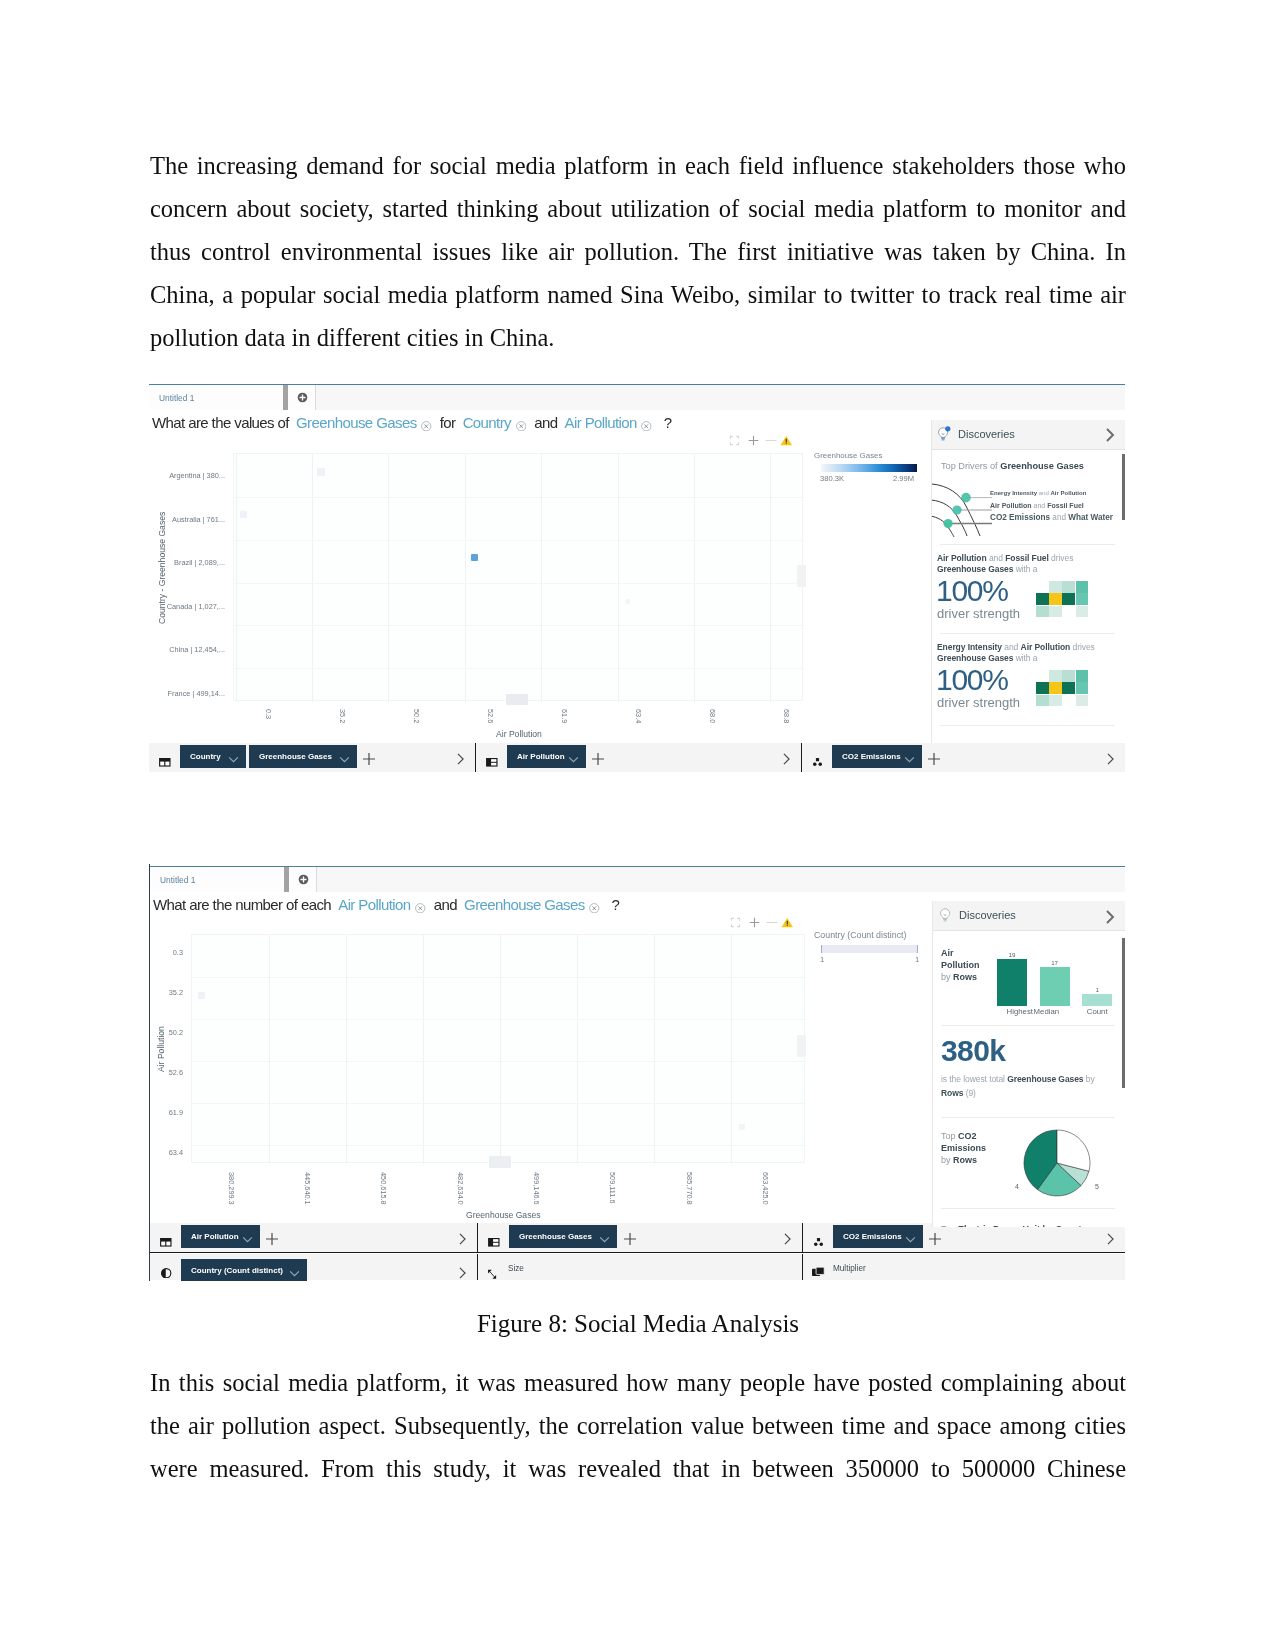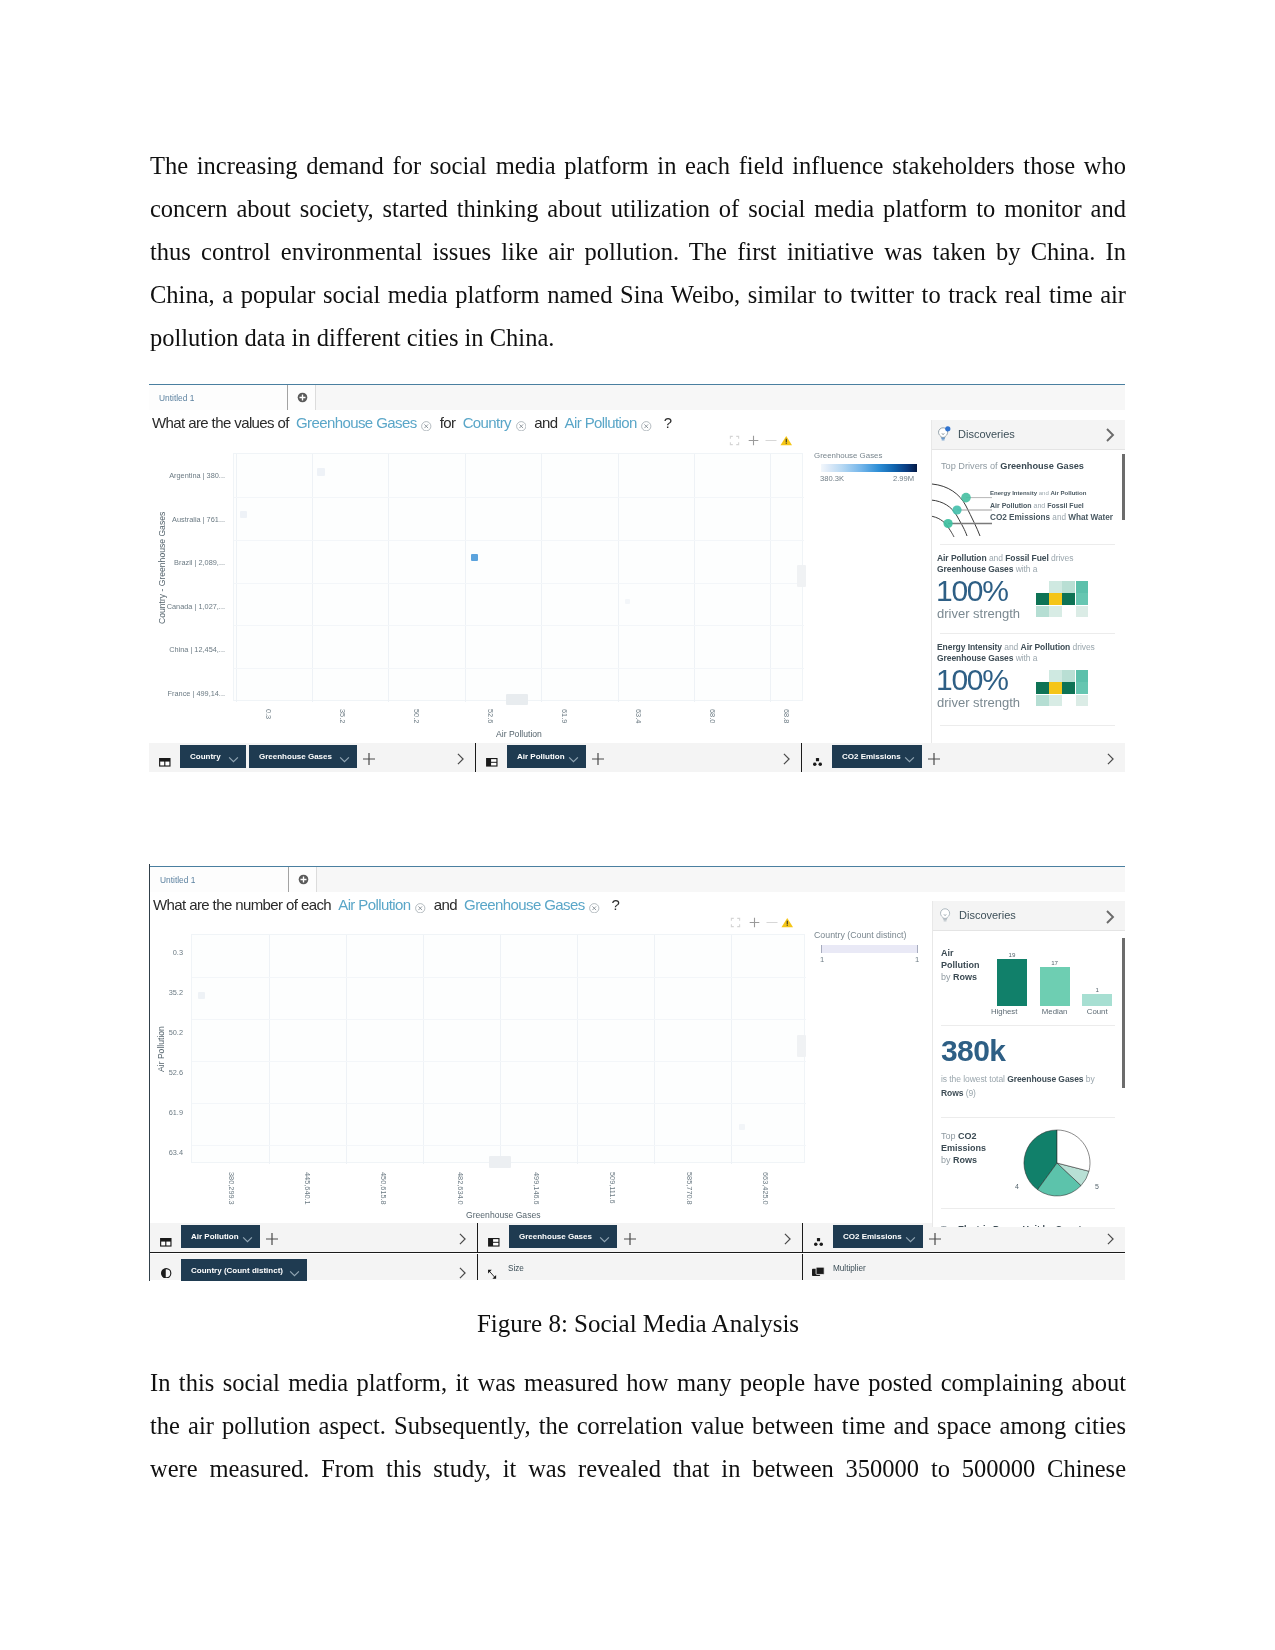--- a/index.html
+++ b/index.html
@@ -15,21 +15,21 @@
   .caption{position:absolute;left:150px;width:976px;text-align:center;
            font-size:25px;line-height:30px;color:#101010;}
 
   
   .shot{position:absolute;background:#ffffff;overflow:hidden;
         font-family:"Liberation Sans",sans-serif;color:#3d4f58;}
   .shot .topline{position:absolute;left:0;right:0;top:2px;height:1.2px;background:#4a7fa0;}
   .tabbar{position:absolute;left:0;right:0;top:3px;height:25px;background:#f7f7f7;
           border-bottom:1px solid #e2e2e2;}
   .tab{position:absolute;left:0;top:0;width:139px;height:25px;background:#fdfdfd;
-       border-right:1px solid #a3a3a3;}
+       border-right:5px solid #a3a3a3;}
   .tab .lbl{position:absolute;left:10px;top:8px;font-size:8.4px;color:#5d82a0;
             letter-spacing:0;}
   .addtab{position:absolute;left:139px;top:0;width:28px;height:25px;background:#fdfdfd;
           border-right:1px solid #dcdcdc;}
   .addtab svg{position:absolute;left:8.5px;top:7px;}
   .tabrest{position:absolute;left:167px;top:0;right:0;height:25px;background:#f7f7f7;}
 
   .qbar{position:absolute;left:0;top:28px;right:0;height:24px;background:#fff;}
   .qtext{position:absolute;left:3px;top:4px;font-size:15.0px;color:#2b2b2b;
          white-space:nowrap;font-weight:500;letter-spacing:-0.6px;}
@@ -595,24 +595,24 @@
         </span>
       </div>
       <div class="disc-body" style="top:33px;bottom:0;">
         <div class="scrollb" style="right:0px;top:4px;height:150px;"></div>
 
         <div class="dcard" style="top:0;height:84px;overflow:visible;">
           <span class="dtitle" style="left:8px;top:13px;font-size:9px;line-height:12.2px;white-space:normal;width:48px;" id="f8c1t"><b>Air</b><br><b>Pollution</b><br><span>by </span><b>Rows</b></span>
           <span id="f8bars" style="position: absolute; left: 64px; top: 12px; width: 120px; height: 78px;">
               <div style="position: absolute; left: 0px; top: 13px; width: 30px; height: 47px; background: rgb(17, 128, 106);"></div>
               <div style="position: absolute; left: 0px; top: 5px; width: 30px; text-align: center; font-size: 6.2px; color: rgb(85, 100, 109);">19</div>
-              <div style="position: absolute; left: -6px; top: 61px; width: 42px; text-align: left; font-size: 7.8px; color: rgb(92, 106, 115);">Highest</div>
+              <div style="position: absolute; left: -6px; top: 61px; width: 42px; text-align: right; font-size: 7.8px; color: rgb(92, 106, 115);">Highest</div>
               <div style="position: absolute; left: 42.6px; top: 21px; width: 30px; height: 39px; background: rgb(110, 206, 178);"></div>
               <div style="position: absolute; left: 42.6px; top: 13px; width: 30px; text-align: center; font-size: 6.2px; color: rgb(85, 100, 109);">17</div>
-              <div style="position: absolute; left: 36.6px; top: 61px; width: 42px; text-align: center; font-size: 7.8px; color: rgb(92, 106, 115);">Median</div>
+              <div style="position: absolute; left: 36.6px; top: 61px; width: 42px; font-size: 7.8px; color: rgb(92, 106, 115);">Median</div>
               <div style="position: absolute; left: 85.2px; top: 48px; width: 30px; height: 12px; background: rgb(167, 223, 210);"></div>
               <div style="position: absolute; left: 85.2px; top: 40px; width: 30px; text-align: center; font-size: 6.2px; color: rgb(85, 100, 109);">1</div>
               <div style="position: absolute; left: 79.2px; top: 61px; width: 42px; text-align: center; font-size: 7.8px; color: rgb(92, 106, 115);">Count</div>
             </span>
         </div>
         <div class="dsep" style="top:91px;"></div>
 
         <div class="dcard" style="top:92px;height:91px;">
           <span class="dbig" style="left:8px;top:10px;font-size:30px;font-weight:600;line-height:30px;letter-spacing:-0.6px;">380k</span>
           <span class="dtxt" style="left:8px;top:47px;width:170px;white-space:normal;line-height:13.5px;" id="f8c2t"><span>is the lowest total </span><b>Greenhouse Gases</b><span> by </span><b>Rows</b><span> (9)</span></span>

